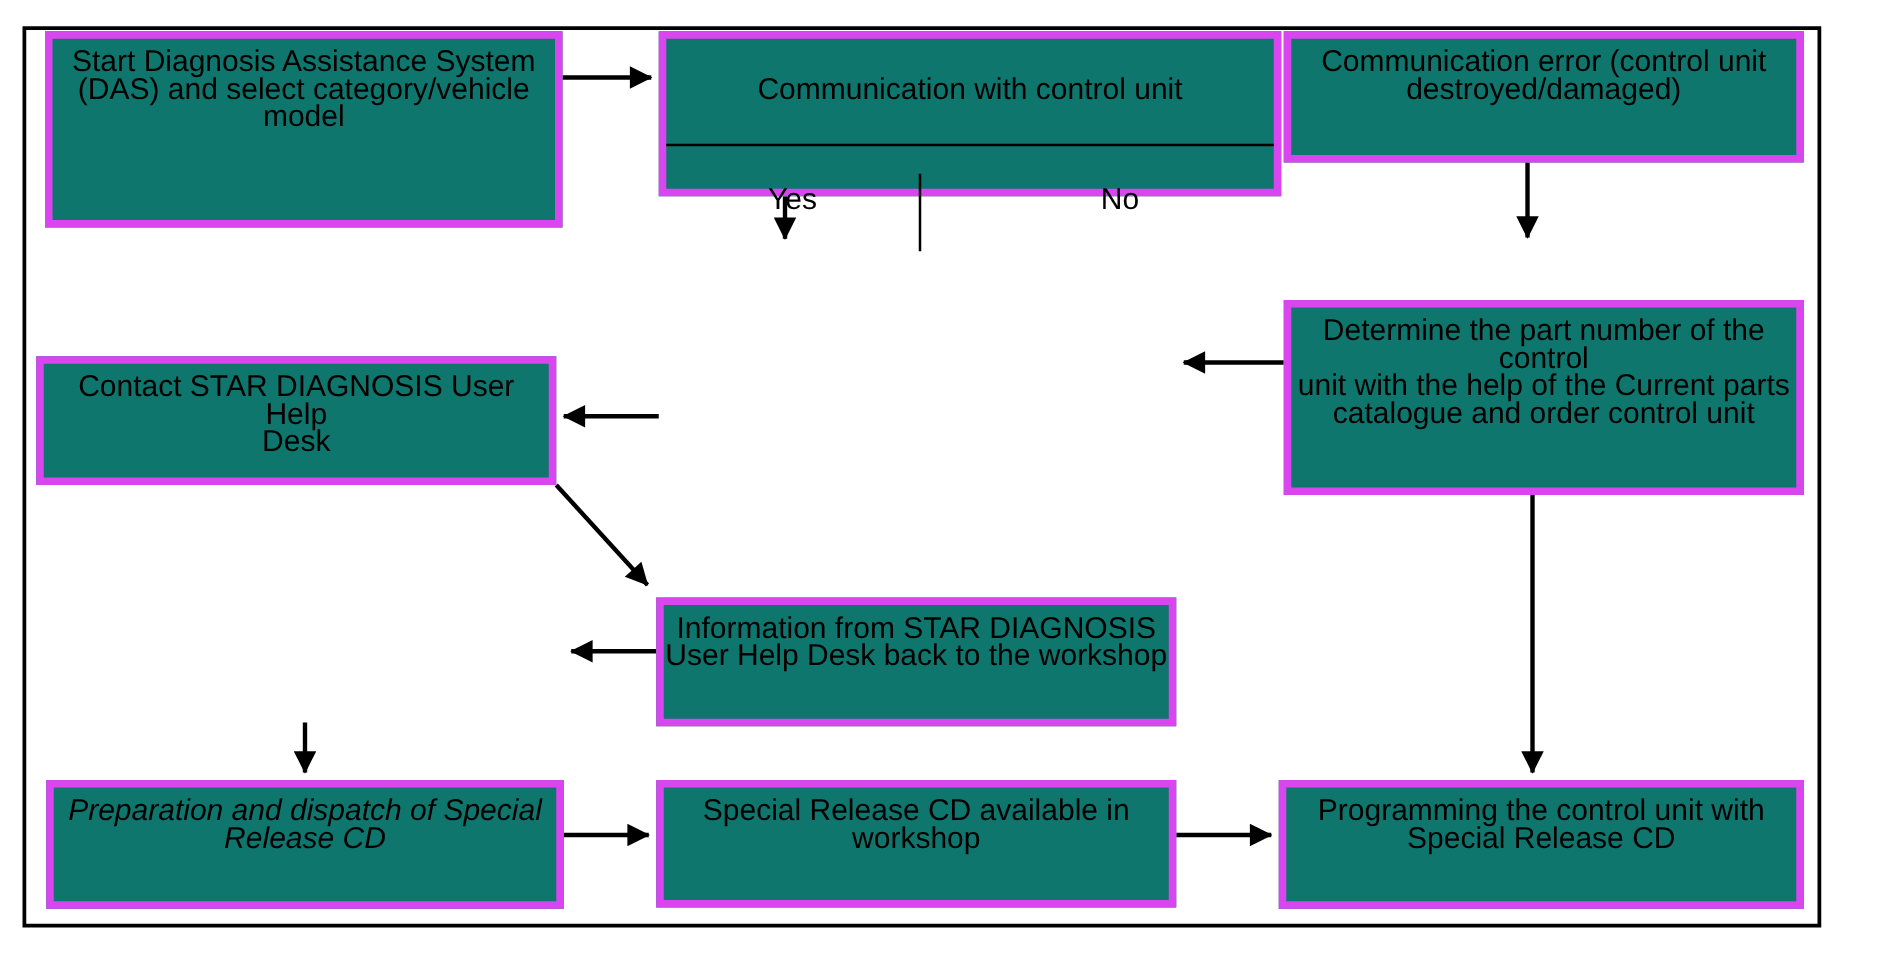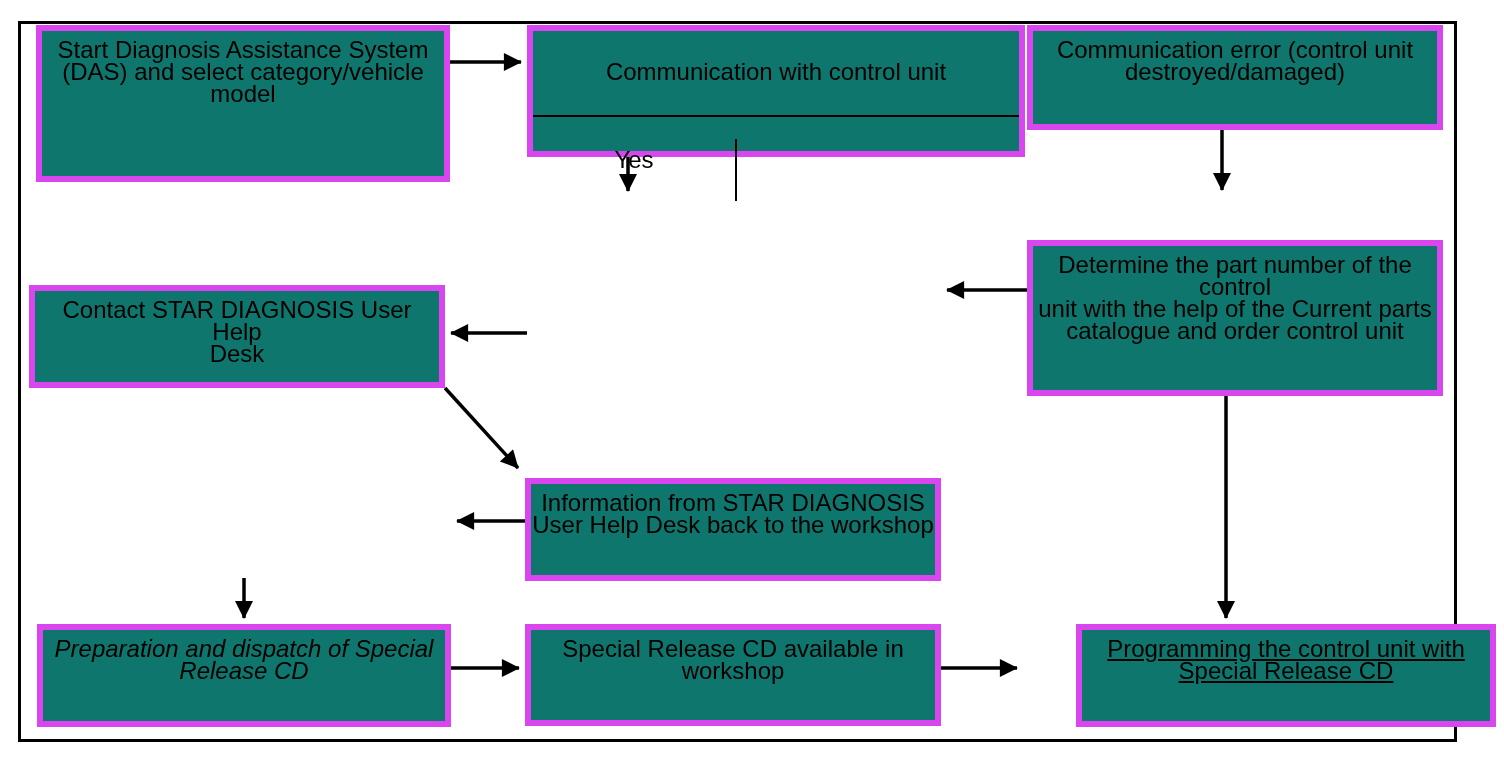--- a/index.html
+++ b/index.html
@@ -40,21 +40,21 @@
   .node-start     { left: 36px;   top: 25px;  width: 414px; height: 157px; }
   .node-comm      { left: 527px;  top: 25px;  width: 498px; height: 132px; padding: 0; }
   .node-error     { left: 1027px; top: 25px;  width: 416px; height: 105px; }
   .node-keep      { left: 527px;  top: 197px; width: 414px; height: 187px; }
   .node-determine { left: 1027px; top: 196px; width: 416px; height: 156px; margin-top: 44px; }
   .node-contact   { left: 29px;   top: 285px; width: 416px; height: 103px; }
   .node-info      { left: 525px;  top: 478px; width: 416px; height: 103px; }
   .node-order     { left: 37px;   top: 475px; width: 414px; height: 103px; }
   .node-prep      { left: 37px;   top: 624px; width: 414px; height: 103px; font-style: italic; }
   .node-avail     { left: 525px;  top: 624px; width: 416px; height: 102px; }
-  .node-program   { left: 1076px; top: 624px; width: 420px; height: 103px; text-decoration: underline; }
+  .node-program   { left: 1023px; top: 624px; width: 420px; height: 103px; }
 
   .comm-header {
     height: 64px;
     border-bottom: 2px solid #000000;
     padding-top: 8px;
     text-align: center;
   }
   .comm-row { display: flex; height: 62px; gap: 36px; }
   .comm-cell { padding-top: 10px; text-align: center; }
   .comm-cell-yes { width: 204px; border-right: 2px solid #000000; }
@@ -89,20 +89,21 @@
     </g>
   </svg>
 
   <div class="node node-start">Start Diagnosis Assistance System
 (DAS) and select category/vehicle model</div>
 
   <div class="node node-comm">
     <div class="comm-header">Communication with control unit</div>
     <div class="comm-row">
       <div class="comm-cell comm-cell-yes">Yes</div>
+      <div class="comm-cell comm-cell-no">No</div>
     </div>
   </div>
 
   <div class="node node-error">Communication error (control unit
 destroyed/damaged)</div>
 
 
   <div class="node node-determine">Determine the part number of the control
 unit with the help of the Current parts
 catalogue and order control unit</div>

